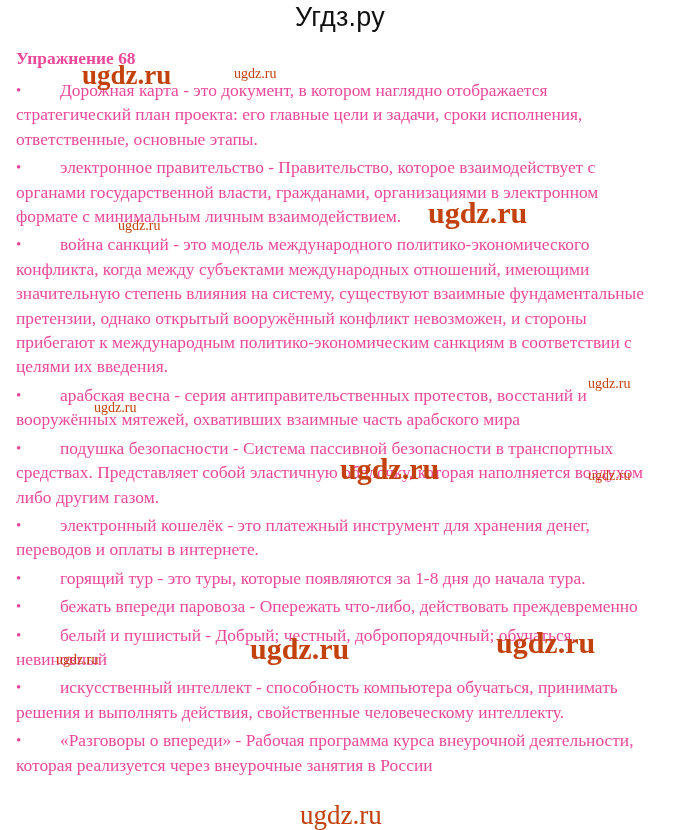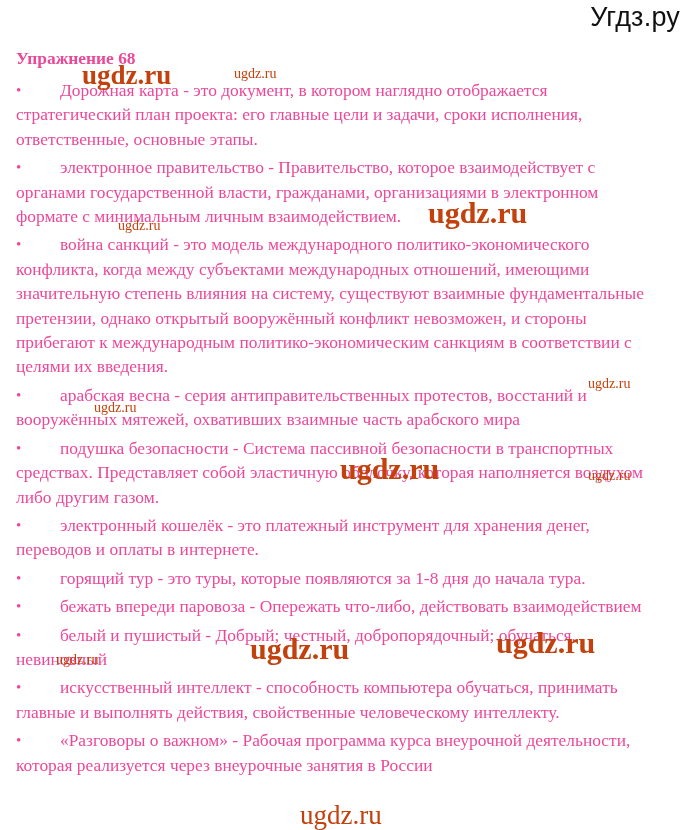--- a/index.html
+++ b/index.html
@@ -1,18 +1,18 @@
 <!DOCTYPE html>
 <html><head>
   <meta charset="utf-8">
   <style>
     html, body { margin: 0; padding: 0; background: #ffffff; }
     body { width: 680px; height: 830px; position: relative; overflow: hidden; color: #1a1a1a; }
     .site-title {
-      position: absolute; left: 0; top: 2px; width: 680px; text-align: right;
+      position: absolute; left: 0; top: 2px; width: 680px; text-align: center;
       font-family: "Liberation Sans", sans-serif; font-size: 27px; font-weight: normal;
       color: #111; letter-spacing: 0.2px;
     }
     .doc {
       position: absolute; left: 16px; top: 46px; width: 630px;
       font-family: "Liberation Serif", serif; font-size: 17.4px; line-height: 24.4px; color: #ec4899;
     }
     .heading { font-weight: bold; font-size: 17.4px; margin: 0 0 0 0; height: 24px; }
     .spacer { height: 8px; }
     .item { position: relative; margin: 0 0 4px 0; }
@@ -55,33 +55,33 @@
   <div class="item">
     <span class="bullet">•</span>
     <span class="text">электронный кошелёк - это платежный инструмент для хранения денег, переводов и оплаты в интернете.</span>
   </div>
   <div class="item">
     <span class="bullet">•</span>
     <span class="text">горящий тур - это туры, которые появляются за 1-8 дня до начала тура.</span>
   </div>
   <div class="item">
     <span class="bullet">•</span>
-    <span class="text">бежать впереди паровоза - Опережать что-либо, действовать взаимодействием</span>
+    <span class="text">бежать впереди паровоза - Опережать что-либо, действовать преждевременно</span>
   </div>
   <div class="item">
     <span class="bullet">•</span>
     <span class="text">белый и пушистый - Добрый; честный, добропорядочный; обучаться, невиновный</span>
   </div>
   <div class="item">
     <span class="bullet">•</span>
-    <span class="text">искусственный интеллект - способность компьютера обучаться, принимать главные и выполнять действия, свойственные человеческому интеллекту.</span>
+    <span class="text">искусственный интеллект - способность компьютера обучаться, принимать решения и выполнять действия, свойственные человеческому интеллекту.</span>
   </div>
   <div class="item">
     <span class="bullet">•</span>
-    <span class="text">«Разговоры о важном» - Рабочая программа курса внеурочной деятельности, которая реализуется через внеурочные занятия в России</span>
+    <span class="text">«Разговоры о впереди» - Рабочая программа курса внеурочной деятельности, которая реализуется через внеурочные занятия в России</span>
   </div>
 </div>
 
 <div class="wm wm-mid" style="left:82px; top:60px; font-weight:bold;">ugdz.ru</div>
 <div class="wm wm-small" style="left:234px; top:66px;">ugdz.ru</div>
 <div class="wm wm-big" style="left:428px; top:196px;">ugdz.ru</div>
 <div class="wm wm-small" style="left:118px; top:218px;">ugdz.ru</div>
 <div class="wm wm-small" style="left:588px; top:376px;">ugdz.ru</div>
 <div class="wm wm-small" style="left:94px; top:400px;">ugdz.ru</div>
 <div class="wm wm-big" style="left:340px; top:452px;">ugdz.ru</div>

